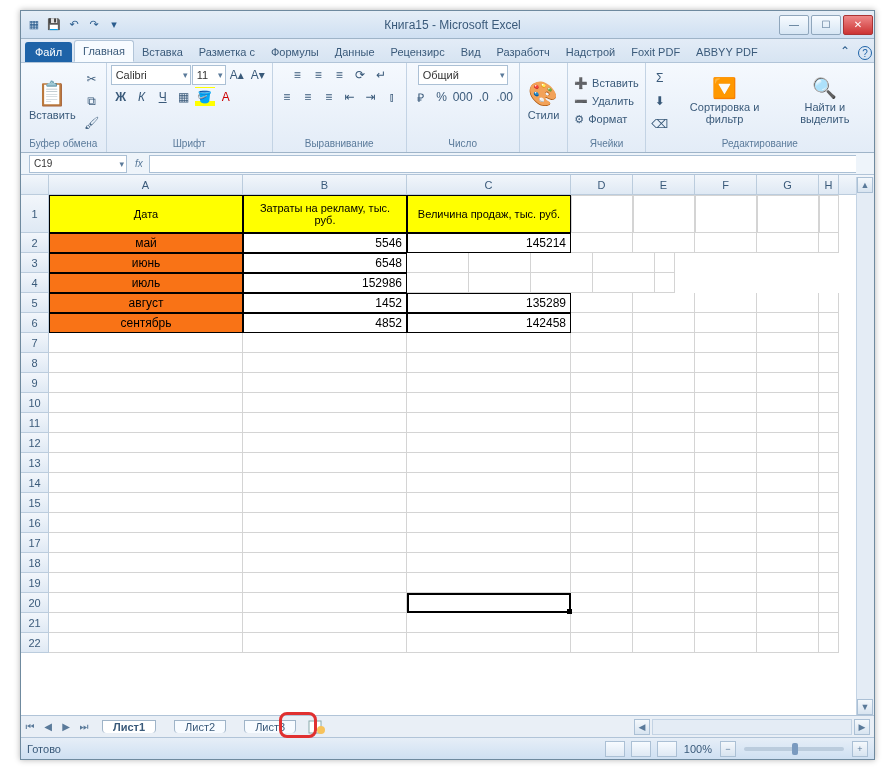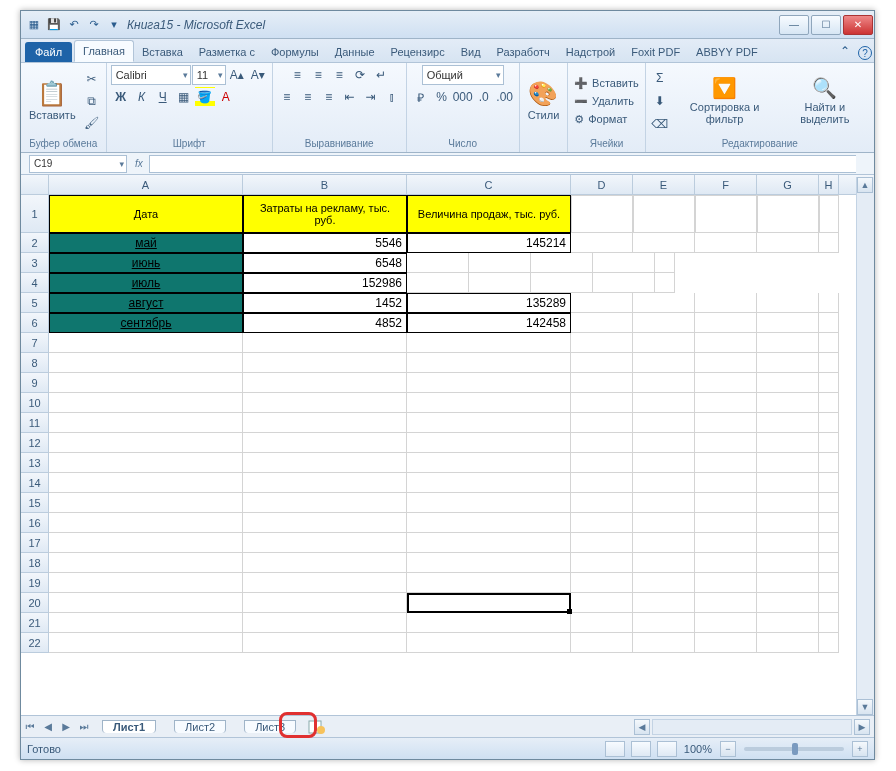--- a/index.html
+++ b/index.html
@@ -3,21 +3,21 @@
 <meta charset="utf-8">
 <style>
   * { box-sizing: border-box; margin: 0; padding: 0; font-family: "Segoe UI", Tahoma, sans-serif; }
   body { background: #fff; width: 896px; height: 771px; overflow: hidden; position: relative; }
   .window { position: absolute; top: 10px; left: 20px; width: 855px; height: 750px; border: 1px solid #6f8a9f; background: #fff; box-shadow: 0 0 6px rgba(0,0,0,0.3); display: flex; flex-direction: column; }
   
   
   .titlebar { height: 28px; background: linear-gradient(#e6eef7,#cfe0f2); display: flex; align-items: center; font-size: 12px; border-bottom: 1px solid #9fb4c8; }
   .titlebar .qat { display: flex; align-items: center; gap: 2px; padding: 0 4px; }
   .qat-btn { width: 18px; height: 18px; display:flex;align-items:center;justify-content:center; font-size:11px;color:#2a5c8d;}
-  .titlebar .title { flex:1; text-align:left; color:#3a5a7a;font-style:italic; }
+  .titlebar .title { flex:1; text-align:center; color:#3a5a7a; }
   .winbtns { display:flex; }
   .winbtn { width:30px;height:20px;margin:2px 1px;border:1px solid #8fa6bc;background:linear-gradient(#f7fbff,#d7e6f4);display:flex;align-items:center;justify-content:center;font-size:10px;color:#4a6a8a;border-radius:2px;}
   .winbtn.close{background:linear-gradient(#e88,#c33);color:#fff;border-color:#a33;}
   
   
   .ribbon-tabs{height:24px;background:linear-gradient(#e3ecf7,#d7e4f2);display:flex;align-items:flex-end;font-size:11px;border-bottom:1px solid #b1c4d8;padding-left:4px;}
   .file-tab{background:#1e63a8;color:#fff;padding:4px 10px;border-radius:3px 3px 0 0;margin-right:2px;}
   .rtab{padding:4px 8px;color:#3a5a7a;}
   .rtab.active{background:#f7fbff;border:1px solid #b1c4d8;border-bottom:1px solid #f7fbff;border-radius:3px 3px 0 0;}
   .ribbon-tabs .spacer{flex:1;}
@@ -50,21 +50,21 @@
   .colhead{height:20px;display:flex;background:linear-gradient(#f2f6fb,#dfe9f4);border-bottom:1px solid #bcd;font-size:11px;color:#3a5a7a;}
   .corner{width:28px;border-right:1px solid #bcd;}
   .ch{border-right:1px solid #bcd;display:flex;align-items:center;justify-content:center;}
   .rows{flex:1;overflow:hidden;position:relative;}
   .row{display:flex;height:20px;}
   .row.hdr{height:38px;}
   .rh{width:28px;background:linear-gradient(#f2f6fb,#dfe9f4);border-right:1px solid #bcd;border-bottom:1px solid #bcd;display:flex;align-items:center;justify-content:center;font-size:11px;color:#3a5a7a;}
   .cell{border-right:1px solid #d4d4d4;border-bottom:1px solid #d4d4d4;display:flex;align-items:center;padding:0 4px;font-size:12px;overflow:hidden;}
   .cA{width:194px;} .cB{width:164px;} .cC{width:164px;} .cD{width:62px;} .cE{width:62px;} .cF{width:62px;} .cG{width:62px;} .cH{width:20px;}
   .hdr .cell{background:#ffff00;border:1px solid #000;text-align:center;justify-content:center;font-size:11px;line-height:1.1;}
-  .data .cell.cA{background:#0f766e;border:1px solid #000;justify-content:center;text-decoration:underline;}
+  .data .cell.cA{background:#f97316;border:1px solid #000;justify-content:center;}
   .data .cell.cB,.data .cell.cC{border:1px solid #000;justify-content:flex-end;}
   .sel{position:absolute;border:2px solid #000;pointer-events:none;}
   .sel::after{content:"";position:absolute;right:-3px;bottom:-3px;width:5px;height:5px;background:#000;}
   
   
   .sheetbar{height:22px;display:flex;align-items:center;background:#e9eff6;border-top:1px solid #b1c4d8;font-size:11px;}
   .navbtn{width:18px;height:18px;display:flex;align-items:center;justify-content:center;color:#5a7a9a;font-size:10px;}
   .stab{padding:0 10px;background:#f7fbff;border:1px solid #9fb4c8;border-bottom:none;border-radius:0 0 4px 4px;color:#3a5a7a;margin:0 9px;}
   .stab.active{background:#fff;font-weight:bold;}
   .newsheet{width:24px;height:18px;display:flex;align-items:center;justify-content:center;}
@@ -171,21 +171,21 @@
           <div class="rb">≡</div>
           <div class="rb">⇤</div>
           <div class="rb">⇥</div>
           <div class="rb">⫾</div>
         </div>
       </div>
       <div class="group-label">Выравнивание</div>
     </div>
     <div class="group">
       <div class="group-body" style="flex-direction:column;gap:2px;">
-        <div class="combo" style="width:82px;">Общий</div>
+        <div class="combo" style="width:90px;">Общий</div>
         <div class="btnrow">
           <div class="rb">₽</div>
           <div class="rb">%</div>
           <div class="rb">000</div>
           <div class="rb">.0</div>
           <div class="rb">.00</div>
         </div>
       </div>
       <div class="group-label">Число</div>
     </div>

